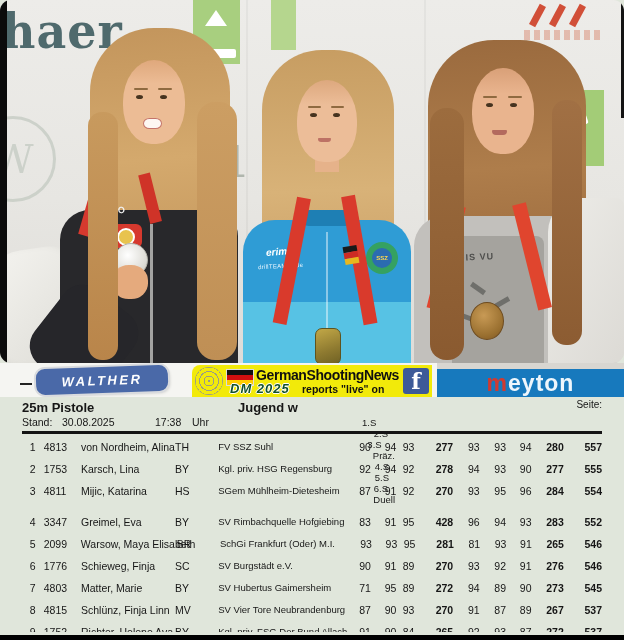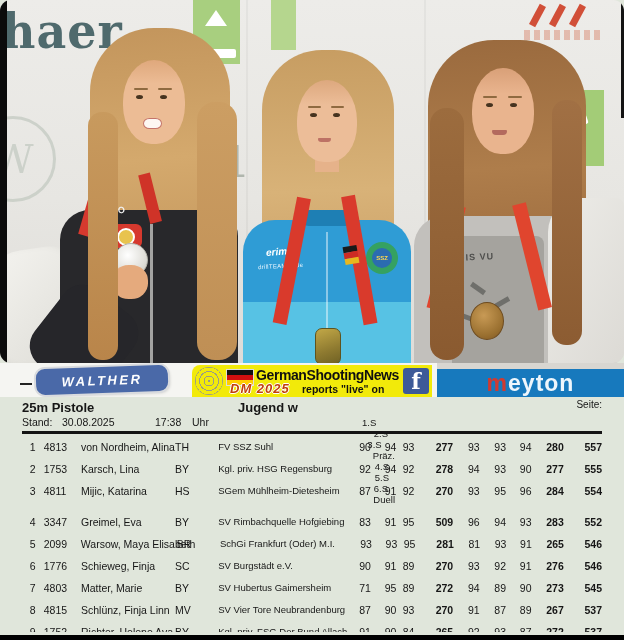--- a/index.html
+++ b/index.html
@@ -115,21 +115,21 @@
   .walther span{color:#fff;font-size:13px;font-weight:bold;letter-spacing:2.5px;font-style:italic;}
 
   .gsn{position:absolute;left:192px;top:365px;width:240px;height:48px;background:#f2ea0a;border-radius:8px 0 0 0;}
   .target{position:absolute;left:3px;top:2px;width:28px;height:28px;border-radius:50%;
         background:repeating-radial-gradient(circle at 50% 50%,#9a9a88 0 1px,rgba(242,234,10,0) 1px 4.5px);}
   .gflag{position:absolute;left:35px;top:5px;width:26px;height:15px;box-shadow:0 0 0 1px #ddd;}
   .gflag div{height:5px;}
   .gsn-title{position:absolute;left:64px;top:2px;font-size:14px;font-weight:900;color:#101010;
         letter-spacing:-.4px;white-space:nowrap;}
   .gsn-event{position:absolute;left:38px;top:16px;font-size:13px;font-weight:900;font-style:italic;
-        color:#c2410c;letter-spacing:1px;text-shadow:-1px 0 #fff,1px 0 #fff,0 -1px #fff,0 1px #fff;}
+        color:#14532d;letter-spacing:1px;text-shadow:-1px 0 #fff,1px 0 #fff,0 -1px #fff,0 1px #fff;}
   .gsn-tag{position:absolute;left:110px;top:18px;font-size:10.5px;font-weight:bold;color:#111;white-space:nowrap;}
   .fb{position:absolute;right:3px;top:3px;width:26px;height:26px;background:#3d5a98;border-radius:3px;
         color:#fff;font-family:"DejaVu Serif",serif;font-weight:bold;font-size:22px;text-align:center;line-height:26px;}
   .meyton-bg{position:absolute;left:437px;top:363px;width:187px;height:6px;background:#d8d6d1;}
   .meyton{position:absolute;left:437px;top:369px;width:187px;height:28px;background:#1779bd;
         display:flex;align-items:center;justify-content:center;font-size:23px;font-weight:bold;
         letter-spacing:1px;line-height:28px;}
   .meyton .m{color:#cf3a31;}
   .meyton .rest{color:#eef6fc;}
 
@@ -366,21 +366,21 @@
         </div>
         <div class="trow">
           <span class="c-rank">4</span>
           <span class="c-num">3347</span>
           <span class="c-name">Greimel, Eva</span>
           <span class="c-state">BY</span>
           <span class="c-club">SV Rimbachquelle Hofgiebing</span>
           <span class="c-s1">83</span>
           <span class="c-s2">91</span>
           <span class="c-s3">95</span>
-          <span class="c-praz bold">509</span>
+          <span class="c-praz bold">428</span>
           <span class="c-s4">96</span>
           <span class="c-s5">94</span>
           <span class="c-s6">93</span>
           <span class="c-duell bold">283</span>
           <span class="c-total bold">552</span>
         </div>
         <div class="trow">
           <span class="c-rank">5</span>
           <span class="c-num">2099</span>
           <span class="c-name">Warsow, Maya Elisabeth</span>

